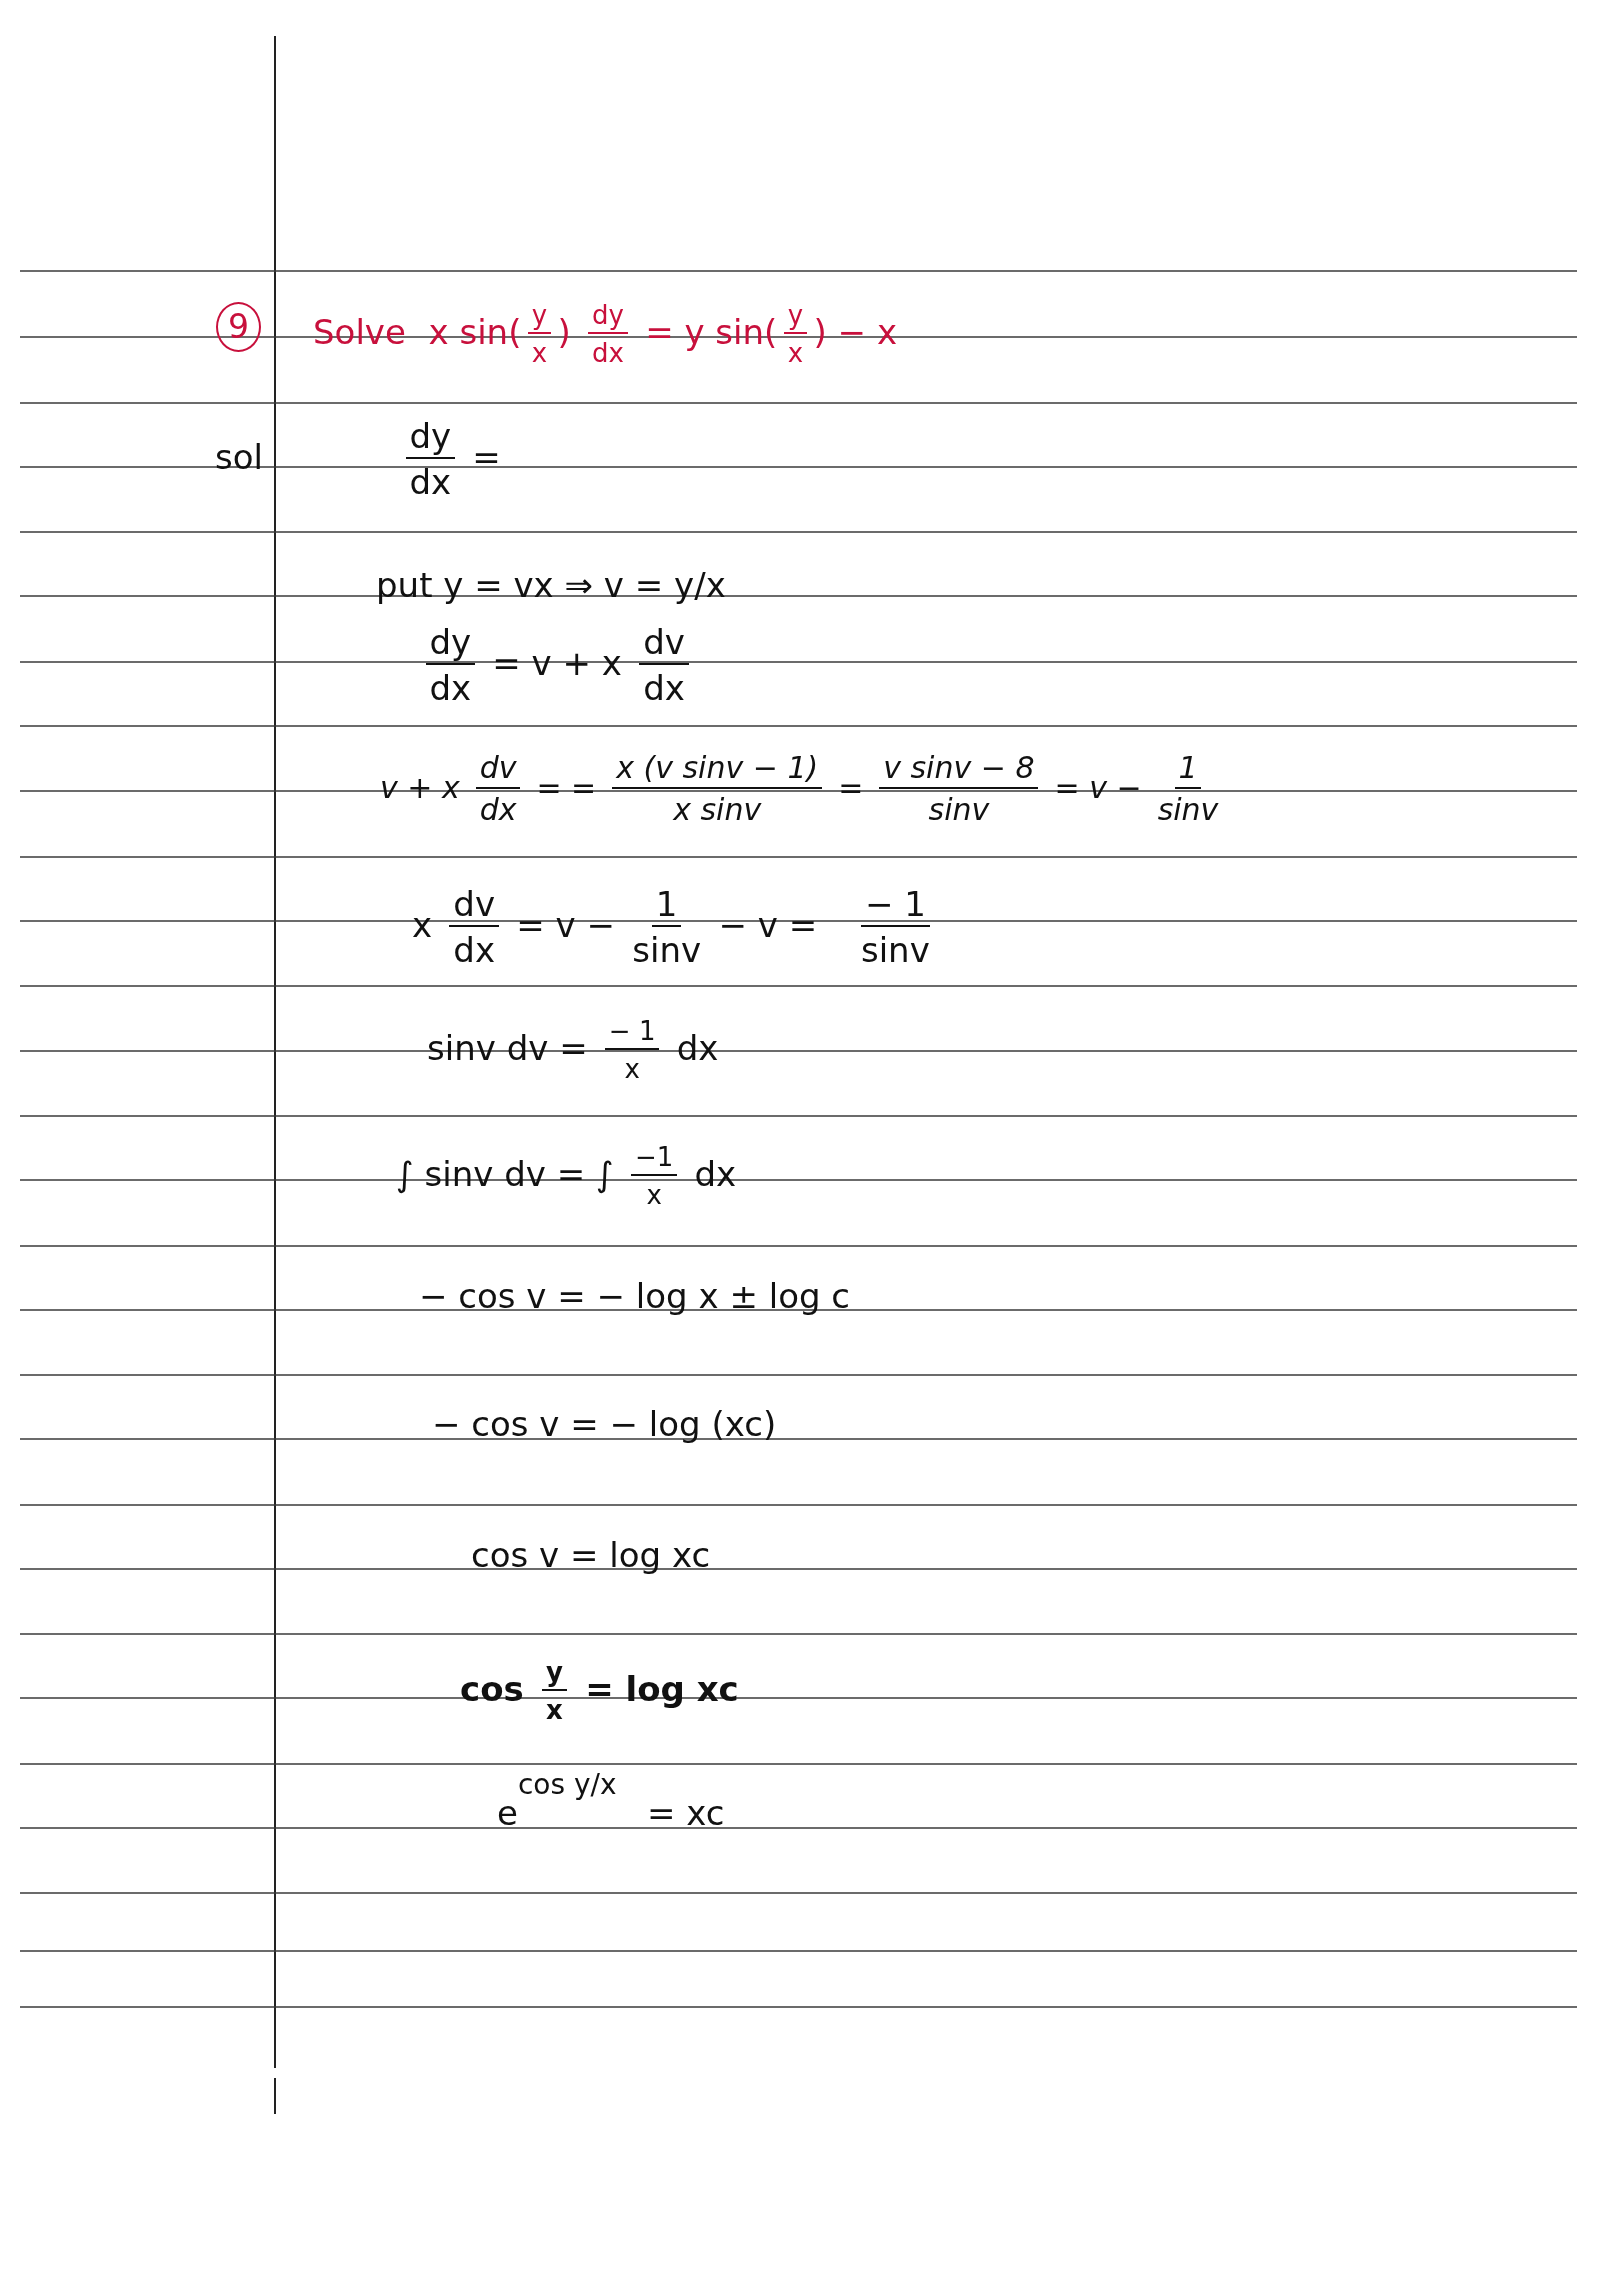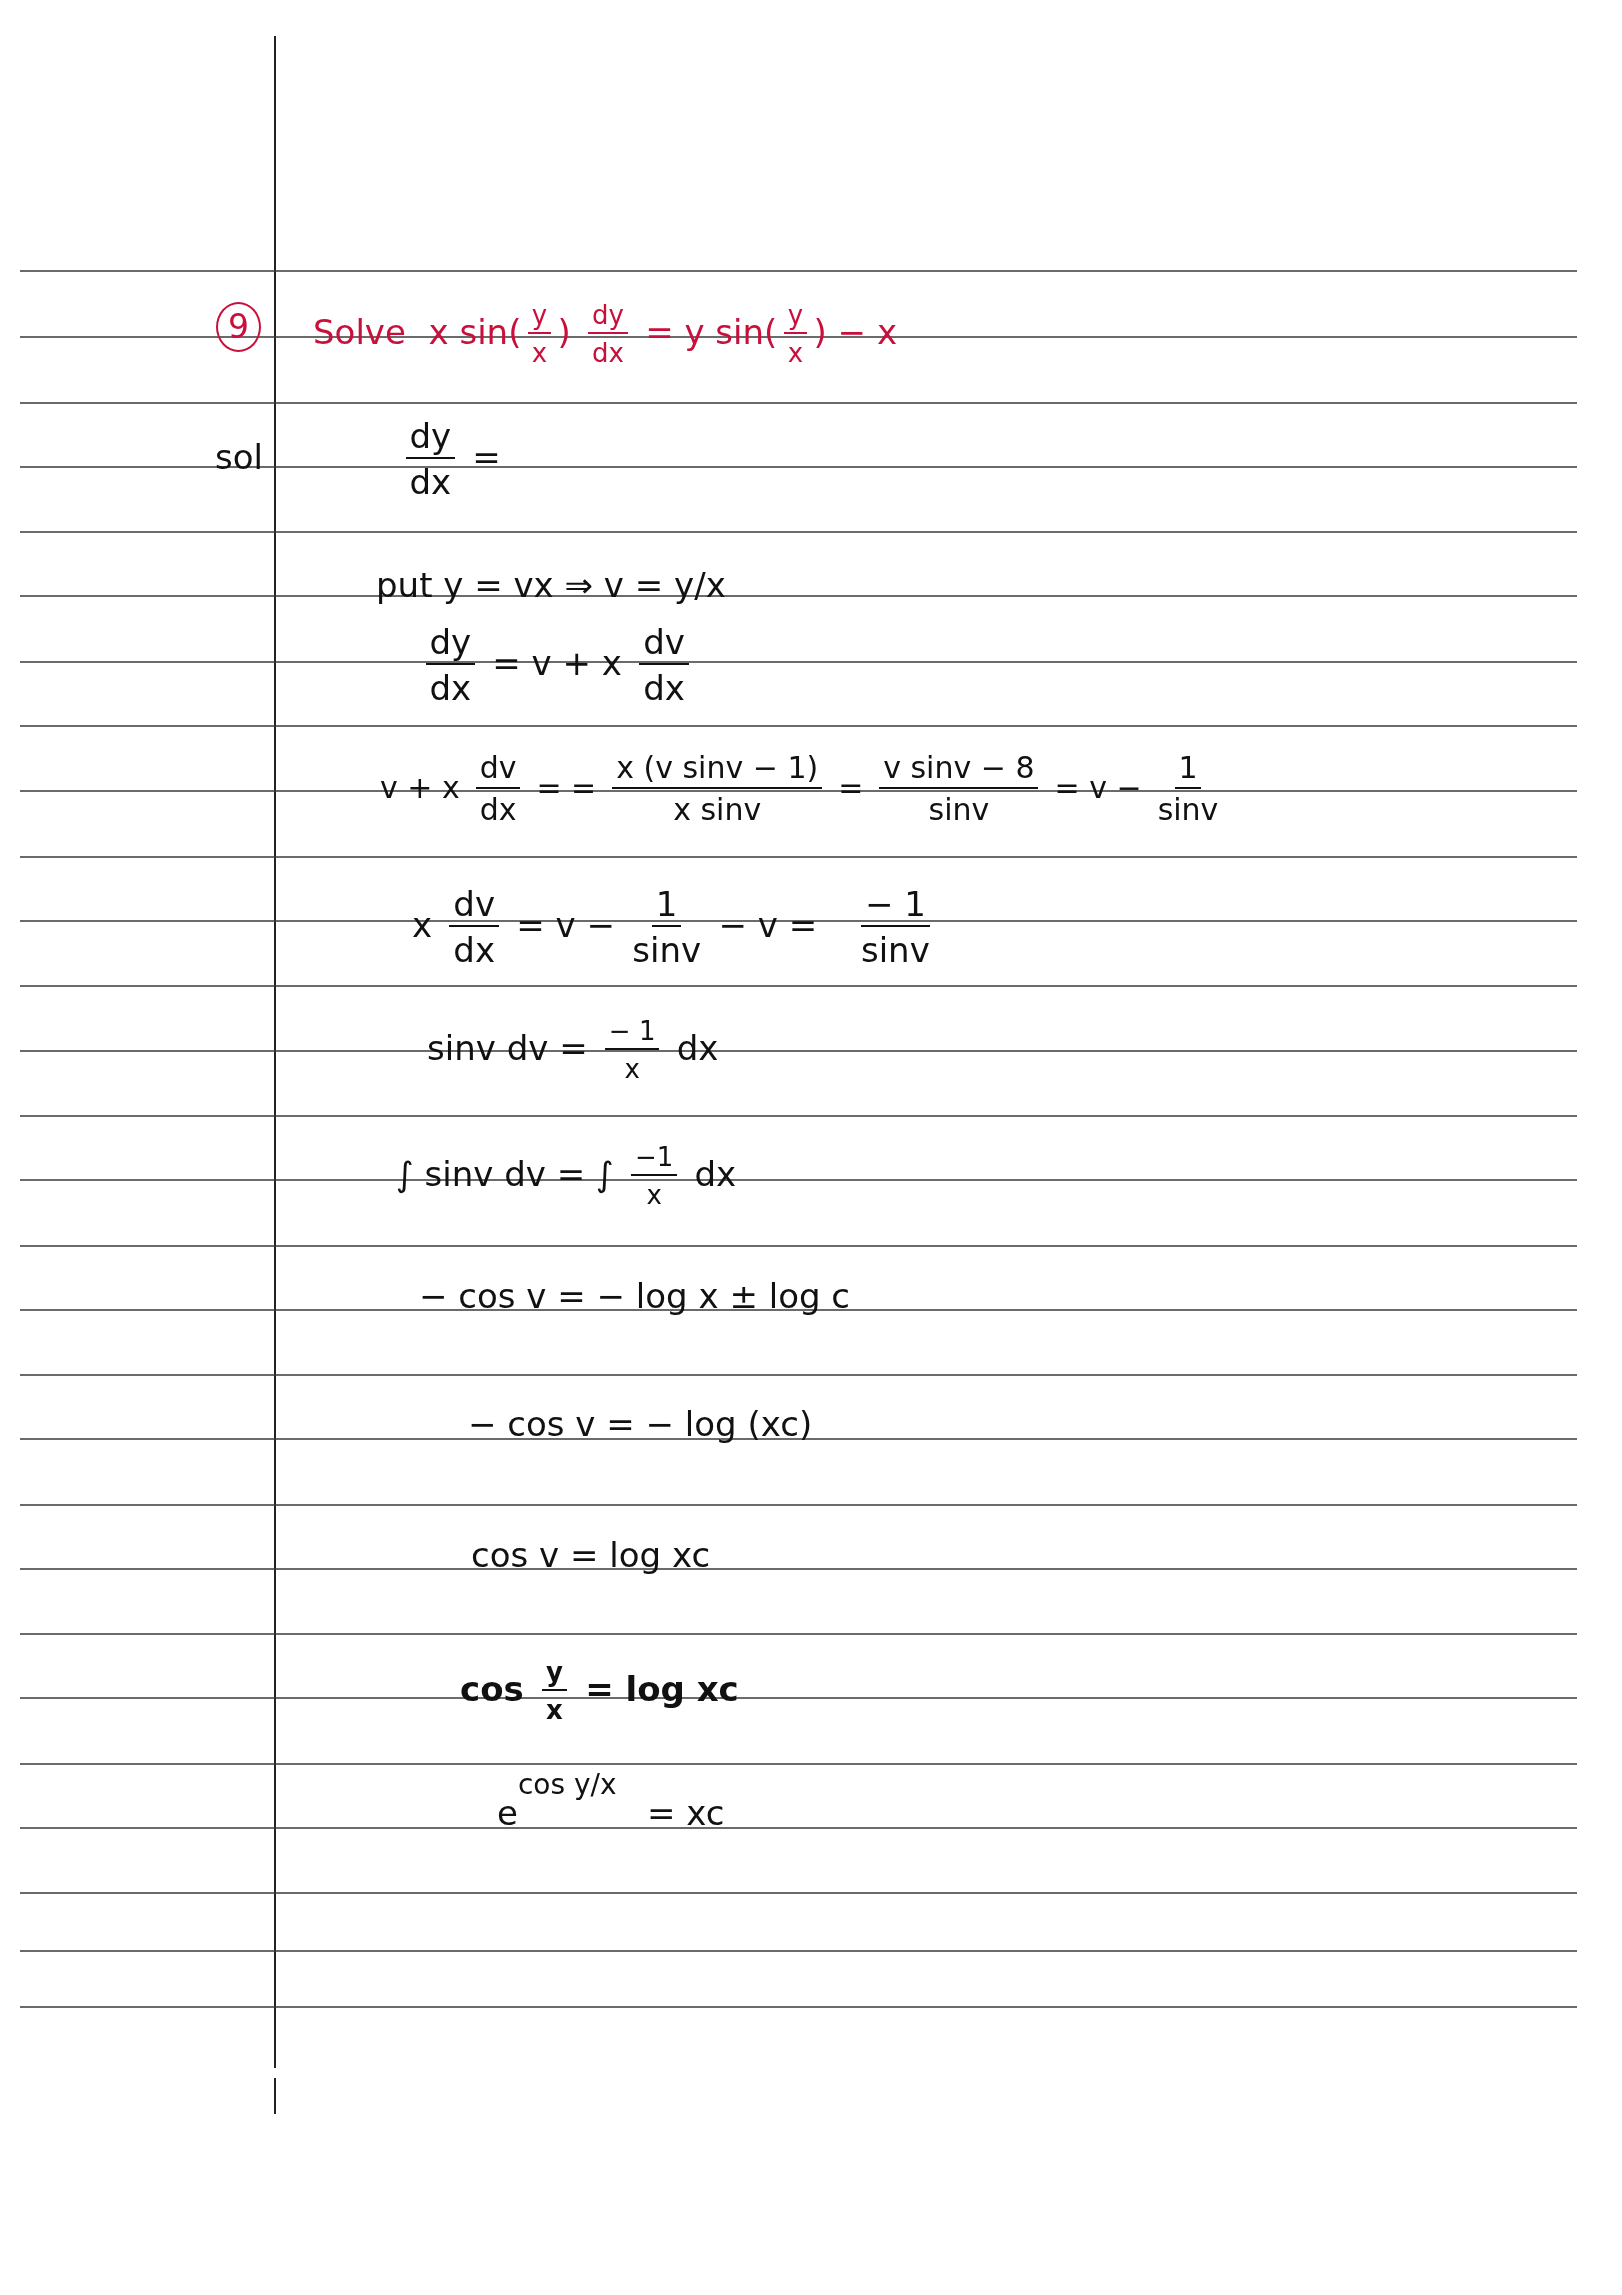--- a/index.html
+++ b/index.html
@@ -93,21 +93,21 @@
       <span class="num">dy</span>
       <span class="den">dx</span>
     </span>
   <span>= v + x</span>
   <span class="frac">
       <span class="num">dv</span>
       <span class="den">dx</span>
     </span>
 </div>
 
-<div class="txt" style="left:380px; top:753px; font-size:30px;">
+<div class="txt" style="left:380px; top:753px; font-size:30px;font-style:italic;">
   <span>v + x</span>
   <span class="frac">
       <span class="num">dv</span>
       <span class="den">dx</span>
     </span>
   <span>=</span>
   <span>=</span>
   <span class="frac">
       <span class="num">x (v sinv − 1)</span>
       <span class="den">x sinv</span>
@@ -156,21 +156,21 @@
   <span>∫ sinv dv =</span>
   <span>∫</span>
   <span class="frac small">
       <span class="num">−1</span>
       <span class="den">x</span>
     </span>
   <span>dx</span>
 </div>
 
 <div class="txt" style="left:419px; top:1279px;">− cos v = − log x ± log c</div>
-<div class="txt" style="left:432px; top:1407px;margin-left:36px;">− cos v = − log (xc)</div>
+<div class="txt" style="left:432px; top:1407px;">− cos v = − log (xc)</div>
 <div class="txt" style="left:471px; top:1538px;">cos v = log xc</div>
 
 <div class="txt" style="left:460px; top:1659px;font-weight:bold;">
   <span>cos</span>
   <span class="frac small">
       <span class="num">y</span>
       <span class="den">x</span>
     </span>
   <span>= log xc</span>
 </div>

